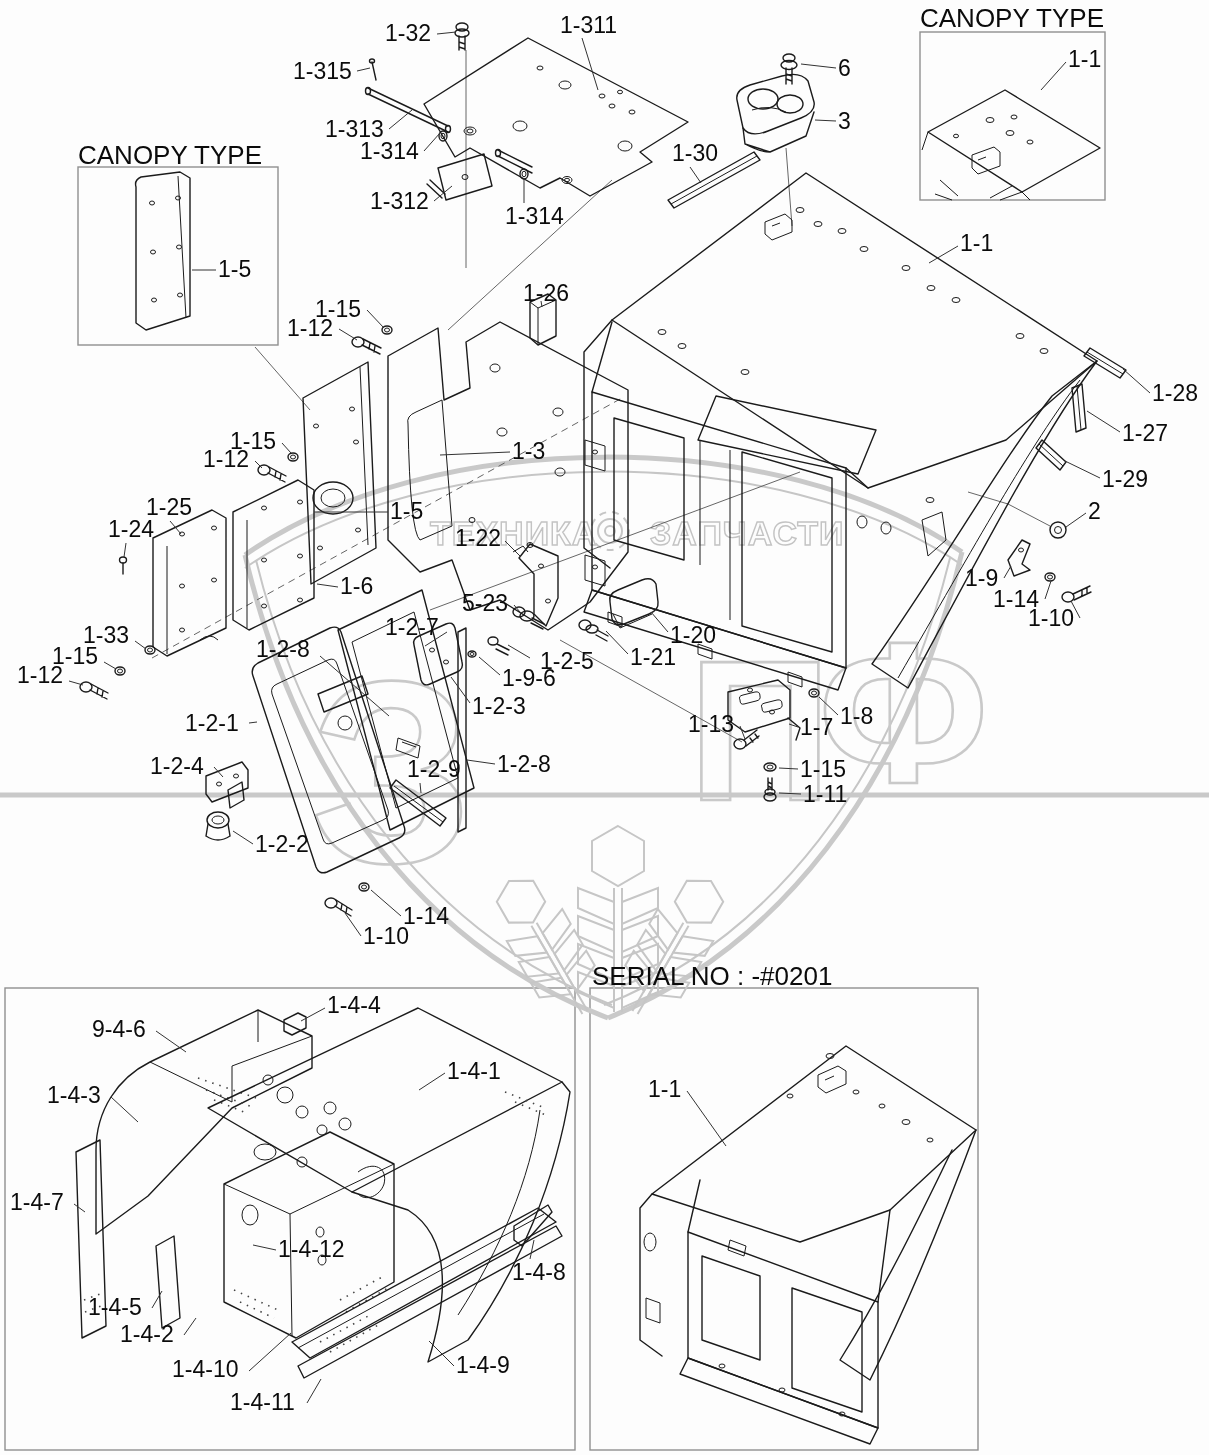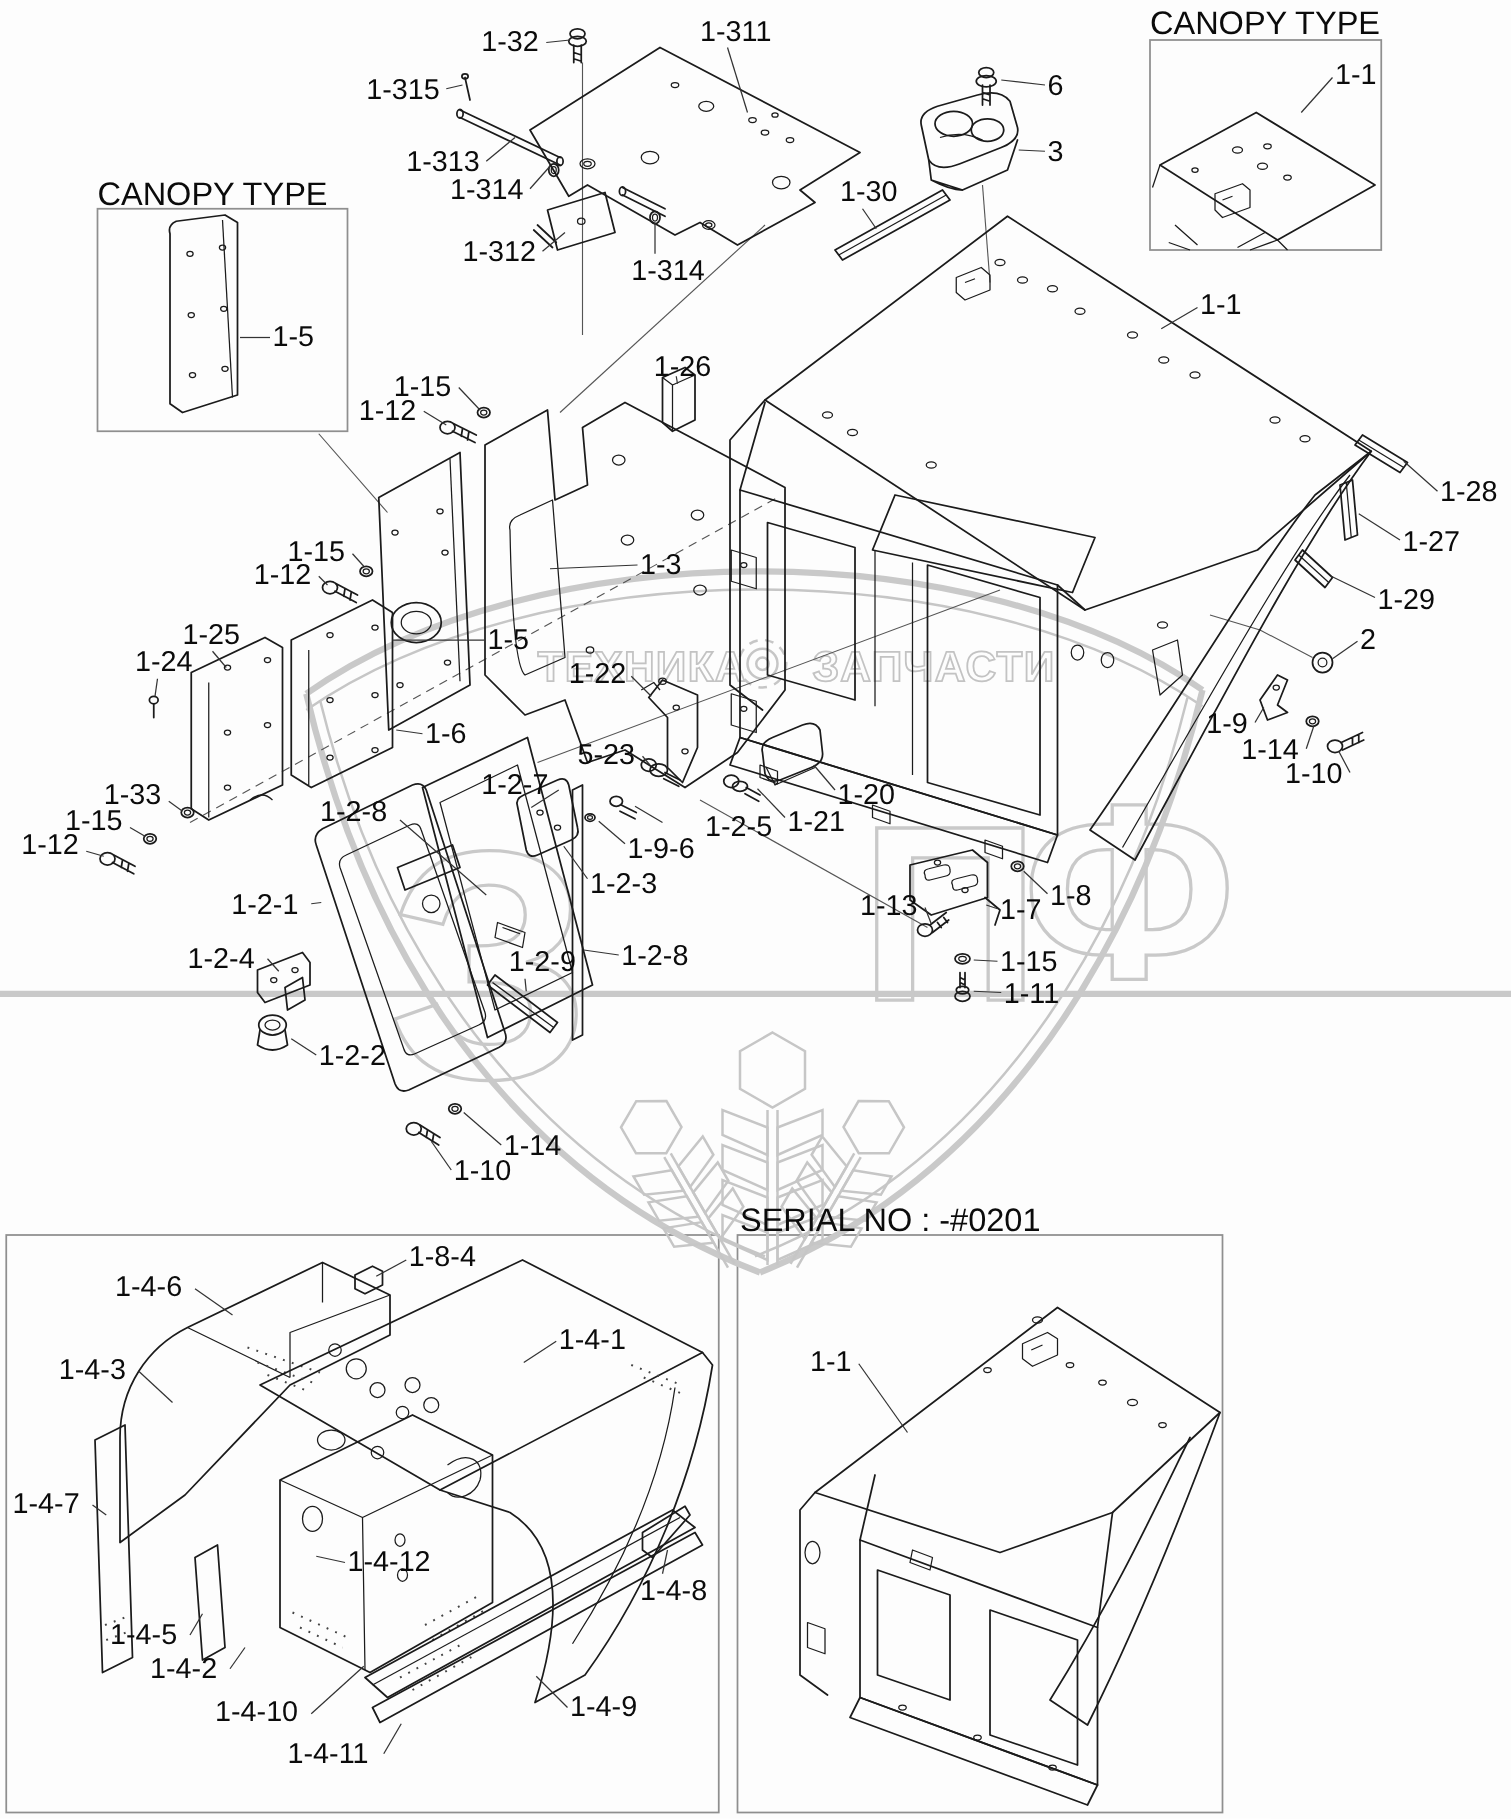--- a/index.html
+++ b/index.html
@@ -525,43 +525,43 @@
     <div class="plabel" style="left: 230px; top: 430px;">1-15</div>
     <div class="plabel" style="left: 203px; top: 448px;">1-12</div>
     <div class="plabel" style="left: 340px; top: 575px;">1-6</div>
     <div class="plabel" style="left: 965px; top: 567px;">1-9</div>
     <div class="plabel" style="left: 993px; top: 588px;">1-14</div>
     <div class="plabel" style="left: 1028px; top: 607px;">1-10</div>
     <div class="plabel" style="left: 462px; top: 592px;">5-23</div>
     <div class="plabel" style="left: 385px; top: 616px;">1-2-7</div>
     <div class="plabel" style="left: 670px; top: 624px;">1-20</div>
     <div class="plabel" style="left: 630px; top: 646px;">1-21</div>
-    <div class="plabel" style="left: 564px; top: 650px;">1-2-5</div>
+    <div class="plabel" style="left: 540px; top: 650px;">1-2-5</div>
     <div class="plabel" style="left: 502px; top: 667px;">1-9-6</div>
     <div class="plabel" style="left: 472px; top: 695px;">1-2-3</div>
     <div class="plabel" style="left: 83px; top: 624px;">1-33</div>
     <div class="plabel" style="left: 52px; top: 645px;">1-15</div>
     <div class="plabel" style="left: 17px; top: 664px;">1-12</div>
     <div class="plabel" style="left: 256px; top: 638px;">1-2-8</div>
     <div class="plabel" style="left: 185px; top: 712px;">1-2-1</div>
     <div class="plabel" style="left: 688px; top: 713px;">1-13</div>
     <div class="plabel" style="left: 800px; top: 716px;">1-7</div>
     <div class="plabel" style="left: 840px; top: 705px;">1-8</div>
     <div class="plabel" style="left: 407px; top: 758px;">1-2-9</div>
     <div class="plabel" style="left: 497px; top: 753px;">1-2-8</div>
     <div class="plabel" style="left: 800px; top: 758px;">1-15</div>
     <div class="plabel" style="left: 803px; top: 783px;">1-11</div>
     <div class="plabel" style="left: 150px; top: 755px;">1-2-4</div>
     <div class="plabel" style="left: 255px; top: 833px;">1-2-2</div>
     <div class="plabel" style="left: 403px; top: 905px;">1-14</div>
     <div class="plabel" style="left: 363px; top: 925px;">1-10</div>
     <div class="plabel" style="left: 218px; top: 258px;">1-5</div>
     <div class="plabel" style="left: 1068px; top: 48px;">1-1</div>
-    <div class="plabel" style="left: 327px; top: 994px;">1-8-4</div>
-    <div class="plabel" style="left: 92px; top: 1018px;">1-4-6</div>
+    <div class="plabel" style="left: 327px; top: 994px;">1-4-4</div>
+    <div class="plabel" style="left: 92px; top: 1018px;">9-4-6</div>
     <div class="plabel" style="left: 47px; top: 1084px;">1-4-3</div>
     <div class="plabel" style="left: 447px; top: 1060px;">1-4-1</div>
     <div class="plabel" style="left: 10px; top: 1191px;">1-4-7</div>
     <div class="plabel" style="left: 278px; top: 1238px;">1-4-12</div>
     <div class="plabel" style="left: 512px; top: 1261px;">1-4-8</div>
     <div class="plabel" style="left: 88px; top: 1296px;">1-4-5</div>
     <div class="plabel" style="left: 120px; top: 1323px;">1-4-2</div>
     <div class="plabel" style="left: 172px; top: 1358px;">1-4-10</div>
     <div class="plabel" style="left: 456px; top: 1354px;">1-4-9</div>
     <div class="plabel" style="left: 230px; top: 1391px;">1-4-11</div>

